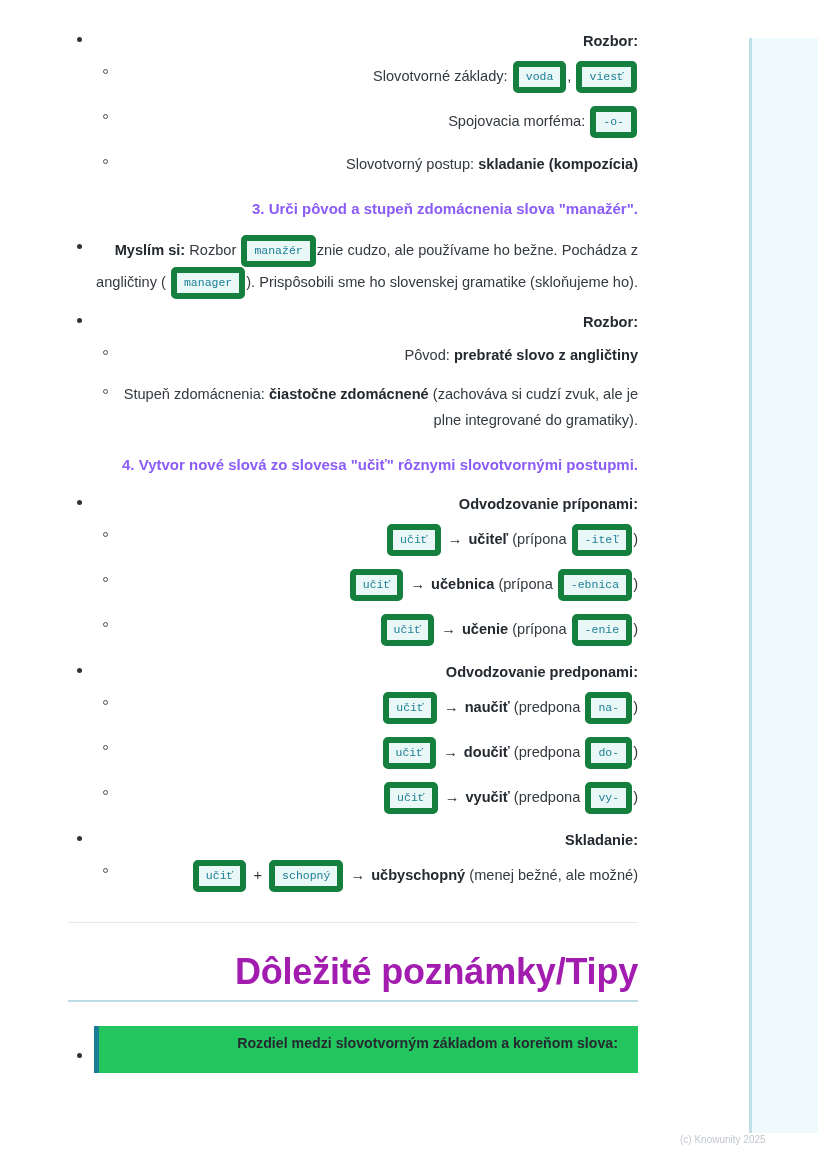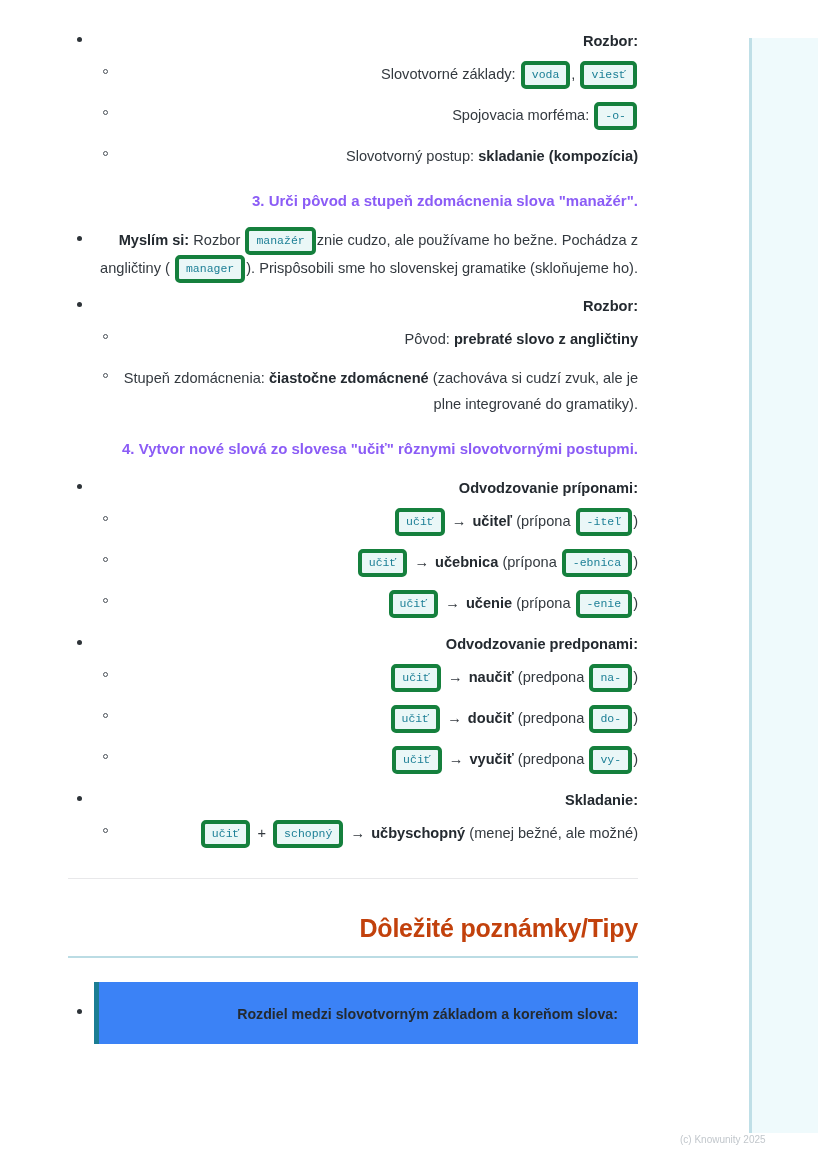--- a/index.html
+++ b/index.html
@@ -119,21 +119,21 @@
     margin: 20px 0 14px 0;
   }
 
   
   code.chip {
     display: inline-block;
     font-family: "Liberation Mono", monospace;
     font-size: 11.5px;
     color: #1c7f96;
     background: #eaf7f7;
-    border: 4px solid #15803d;
+    border: 6px solid #15803d;
     border-radius: 5px;
     padding: 2px 7px 3px 7px;
     line-height: 15px;
     vertical-align: 1px;
     margin: 0 1px;
     white-space: nowrap;
   }
   .arrow, .plus {
     color: #33393f;
     padding: 0 2px;
@@ -141,23 +141,23 @@
 
   
   hr.rule {
     border: 0;
     border-top: 1px solid #e8e8ea;
     margin: 30px 0 0 0;
   }
 
   
   h2.section {
-    font-size: 25px;
-    font-weight: bold;
-    color: #c2410c;
+    font-size: 36px;
+    font-weight: bold;
+    color: #a21caf;
     margin: 32px 0 0 0;
     letter-spacing: -0.2px;
     line-height: 34px;
   }
   .section-underline {
     border: 0;
     border-top: 2px solid #bbdce4;
     margin: 11px 0 0 0;
   }
 
@@ -175,23 +175,23 @@
     content: "";
     position: absolute;
     left: 9px;
     top: 27px;
     width: 5px;
     height: 5px;
     border-radius: 50%;
     background: #2d3338;
   }
   .callout {
-    background: #3b82f6;
+    background: #22c55e;
     border-left: 5px solid #1b7d93;
-    padding: 21px 20px 19px 26px;
+    padding: 6px 20px 19px 26px;
     box-sizing: border-box;
   }
   .callout-text {
     font-size: 14.2px;
     font-weight: bold;
     color: #242a30;
     line-height: 22px;
   }
 
   

